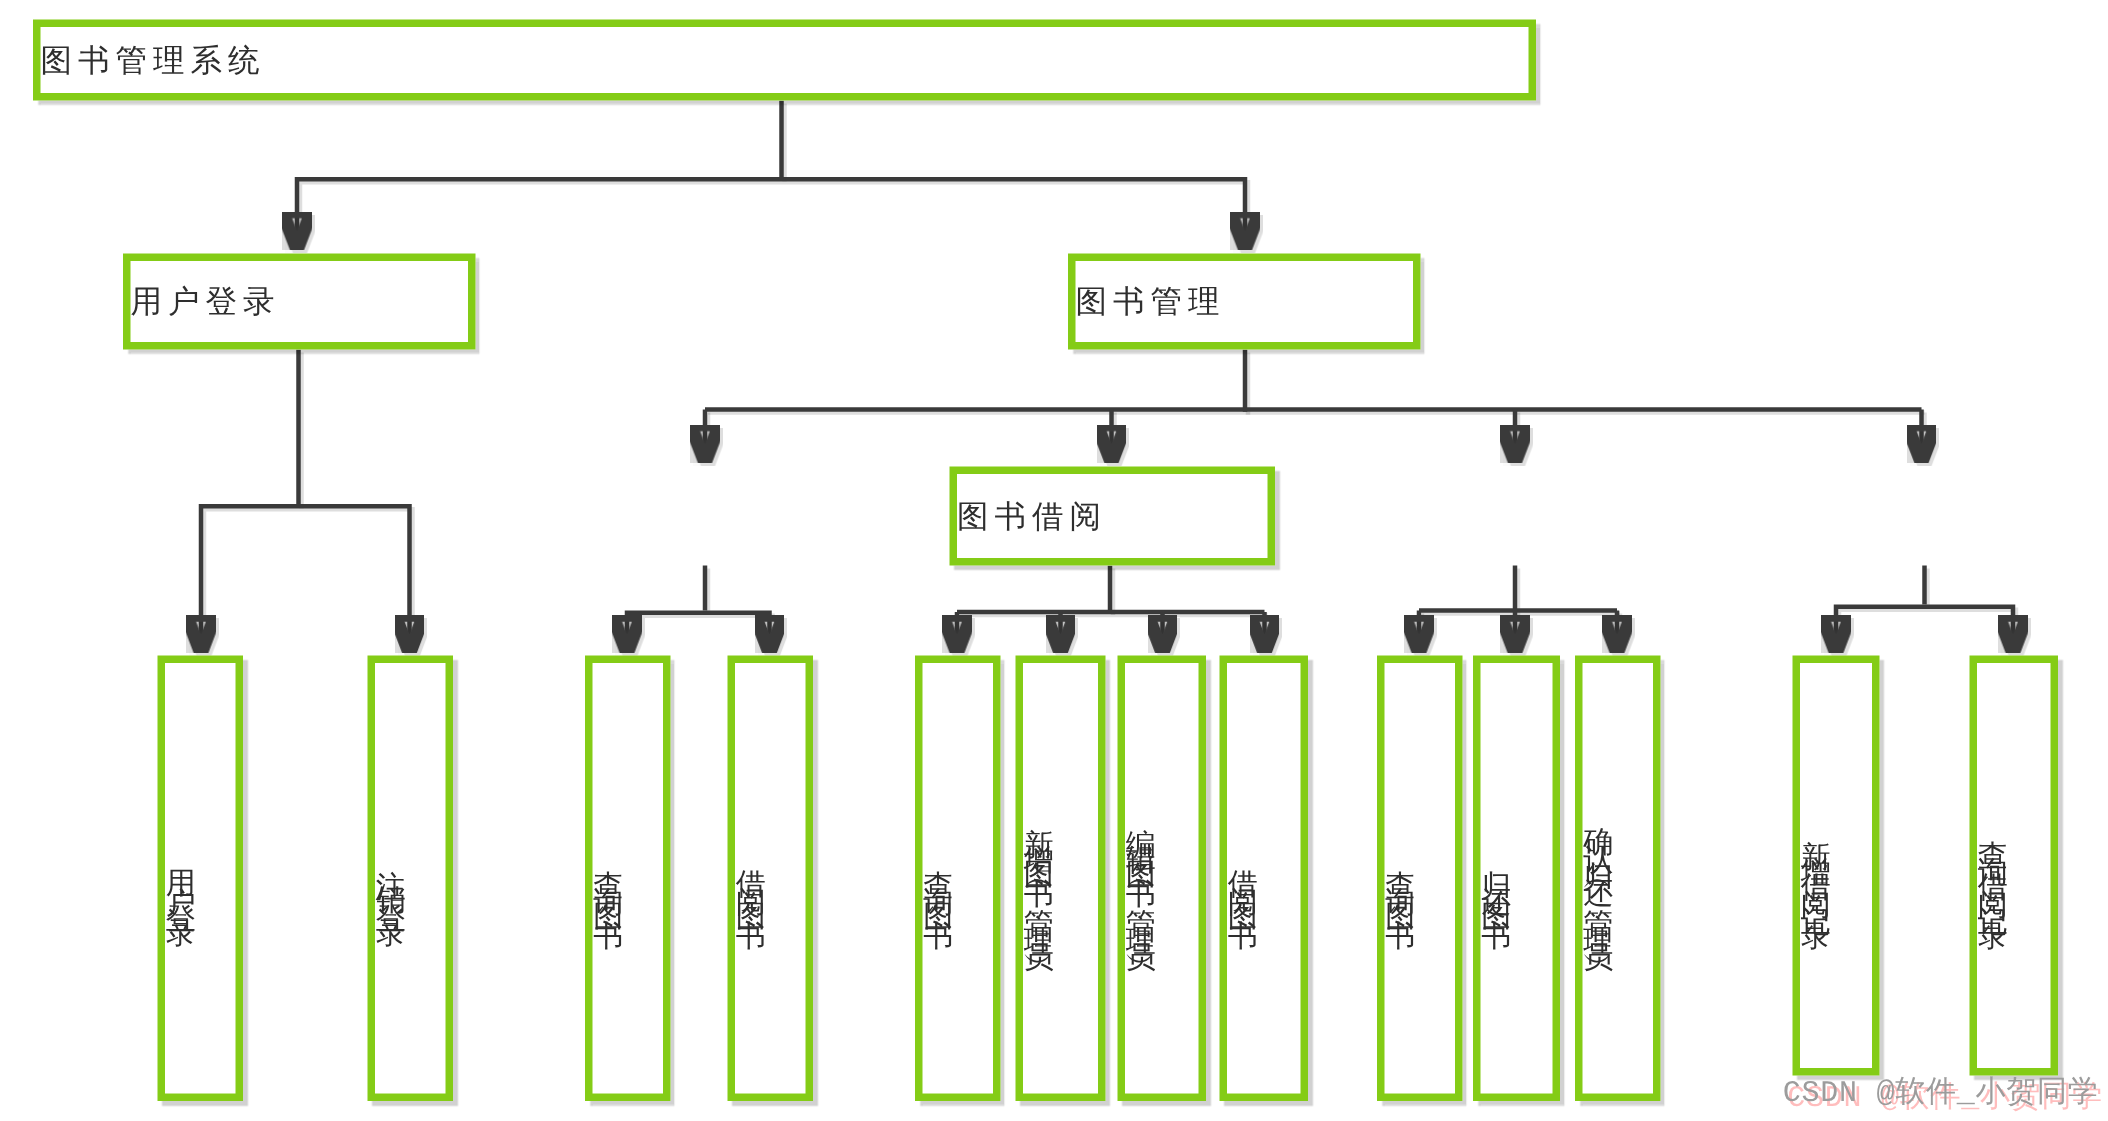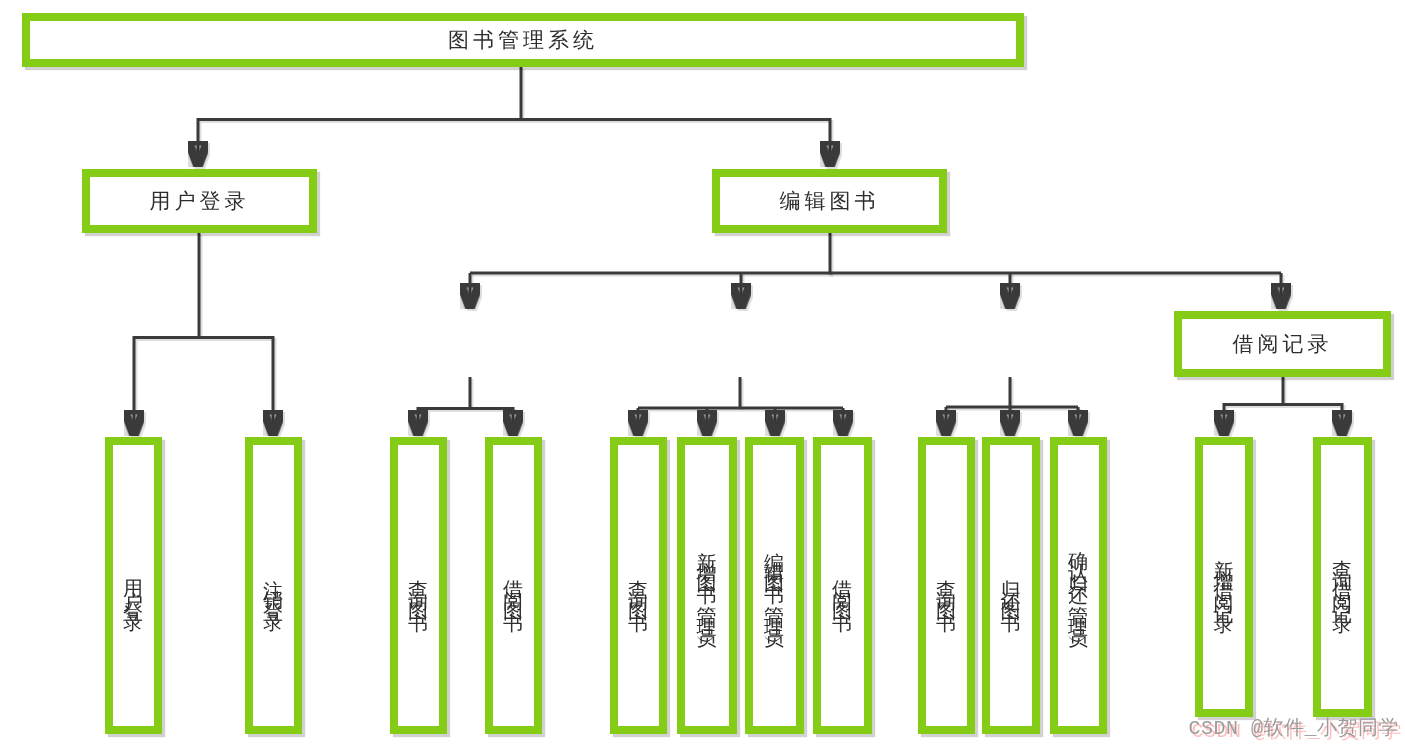--- a/index.html
+++ b/index.html
@@ -7,21 +7,21 @@
     position:relative;width:1405px;height:747px;background:#ffffff;overflow:hidden;
     font-family:"Liberation Sans","DejaVu Sans",sans-serif;
   }
   .connectors{position:absolute;left:0;top:0;z-index:0;}
   .connectors path{
     stroke:#3a3a3a;stroke-width:3;fill:none;
     filter:drop-shadow(2px 2px 0 rgba(0,0,0,0.13));
   }
   .node{
     position:absolute;box-sizing:border-box;background:#ffffff;
-    border:8px solid #84cc16;display:flex;align-items:center;justify-content:center;
+    border:5px solid #84cc16;display:flex;align-items:center;justify-content:flex-start;
     color:#2e2e2e;z-index:1;box-shadow:3px 3px 1px rgba(0,0,0,0.18);
   }
   .node.h span{font-size:21px;letter-spacing:4px;white-space:nowrap;}
   .node.v span{
     writing-mode:vertical-rl;text-orientation:mixed;
     font-size:20px;letter-spacing:11px;line-height:1;white-space:nowrap;
   }
   .watermark{
     position:absolute;right:6px;top:714px;z-index:2;
     font-size:20px;color:#9c9c9c;letter-spacing:0.5px;white-space:nowrap;
@@ -75,25 +75,25 @@
   </svg>
 
   <div class="node h" style="left:22px;top:13px;width:1002px;height:54px">
     <span>图书管理系统</span>
   </div>
 
   <div class="node h" style="left:82px;top:169px;width:235px;height:64px">
     <span>用户登录</span>
   </div>
   <div class="node h" style="left:712px;top:169px;width:235px;height:64px">
-    <span>编辑图书</span>
+    <span>图书管理</span>
   </div>
 
-  <div class="node h" style="left:1174px;top:311px;width:217px;height:66px">
-    <span>借阅记录</span>
+  <div class="node h" style="left:633px;top:311px;width:217px;height:66px">
+    <span>图书借阅</span>
   </div>
 
   <div class="node v" style="left:105px;top:437px;width:57px;height:297px">
     <span>用户登录</span>
   </div>
   <div class="node v" style="left:245px;top:437px;width:57px;height:297px">
     <span>注销登录</span>
   </div>
 
   <div class="node v" style="left:390px;top:437px;width:57px;height:297px">

